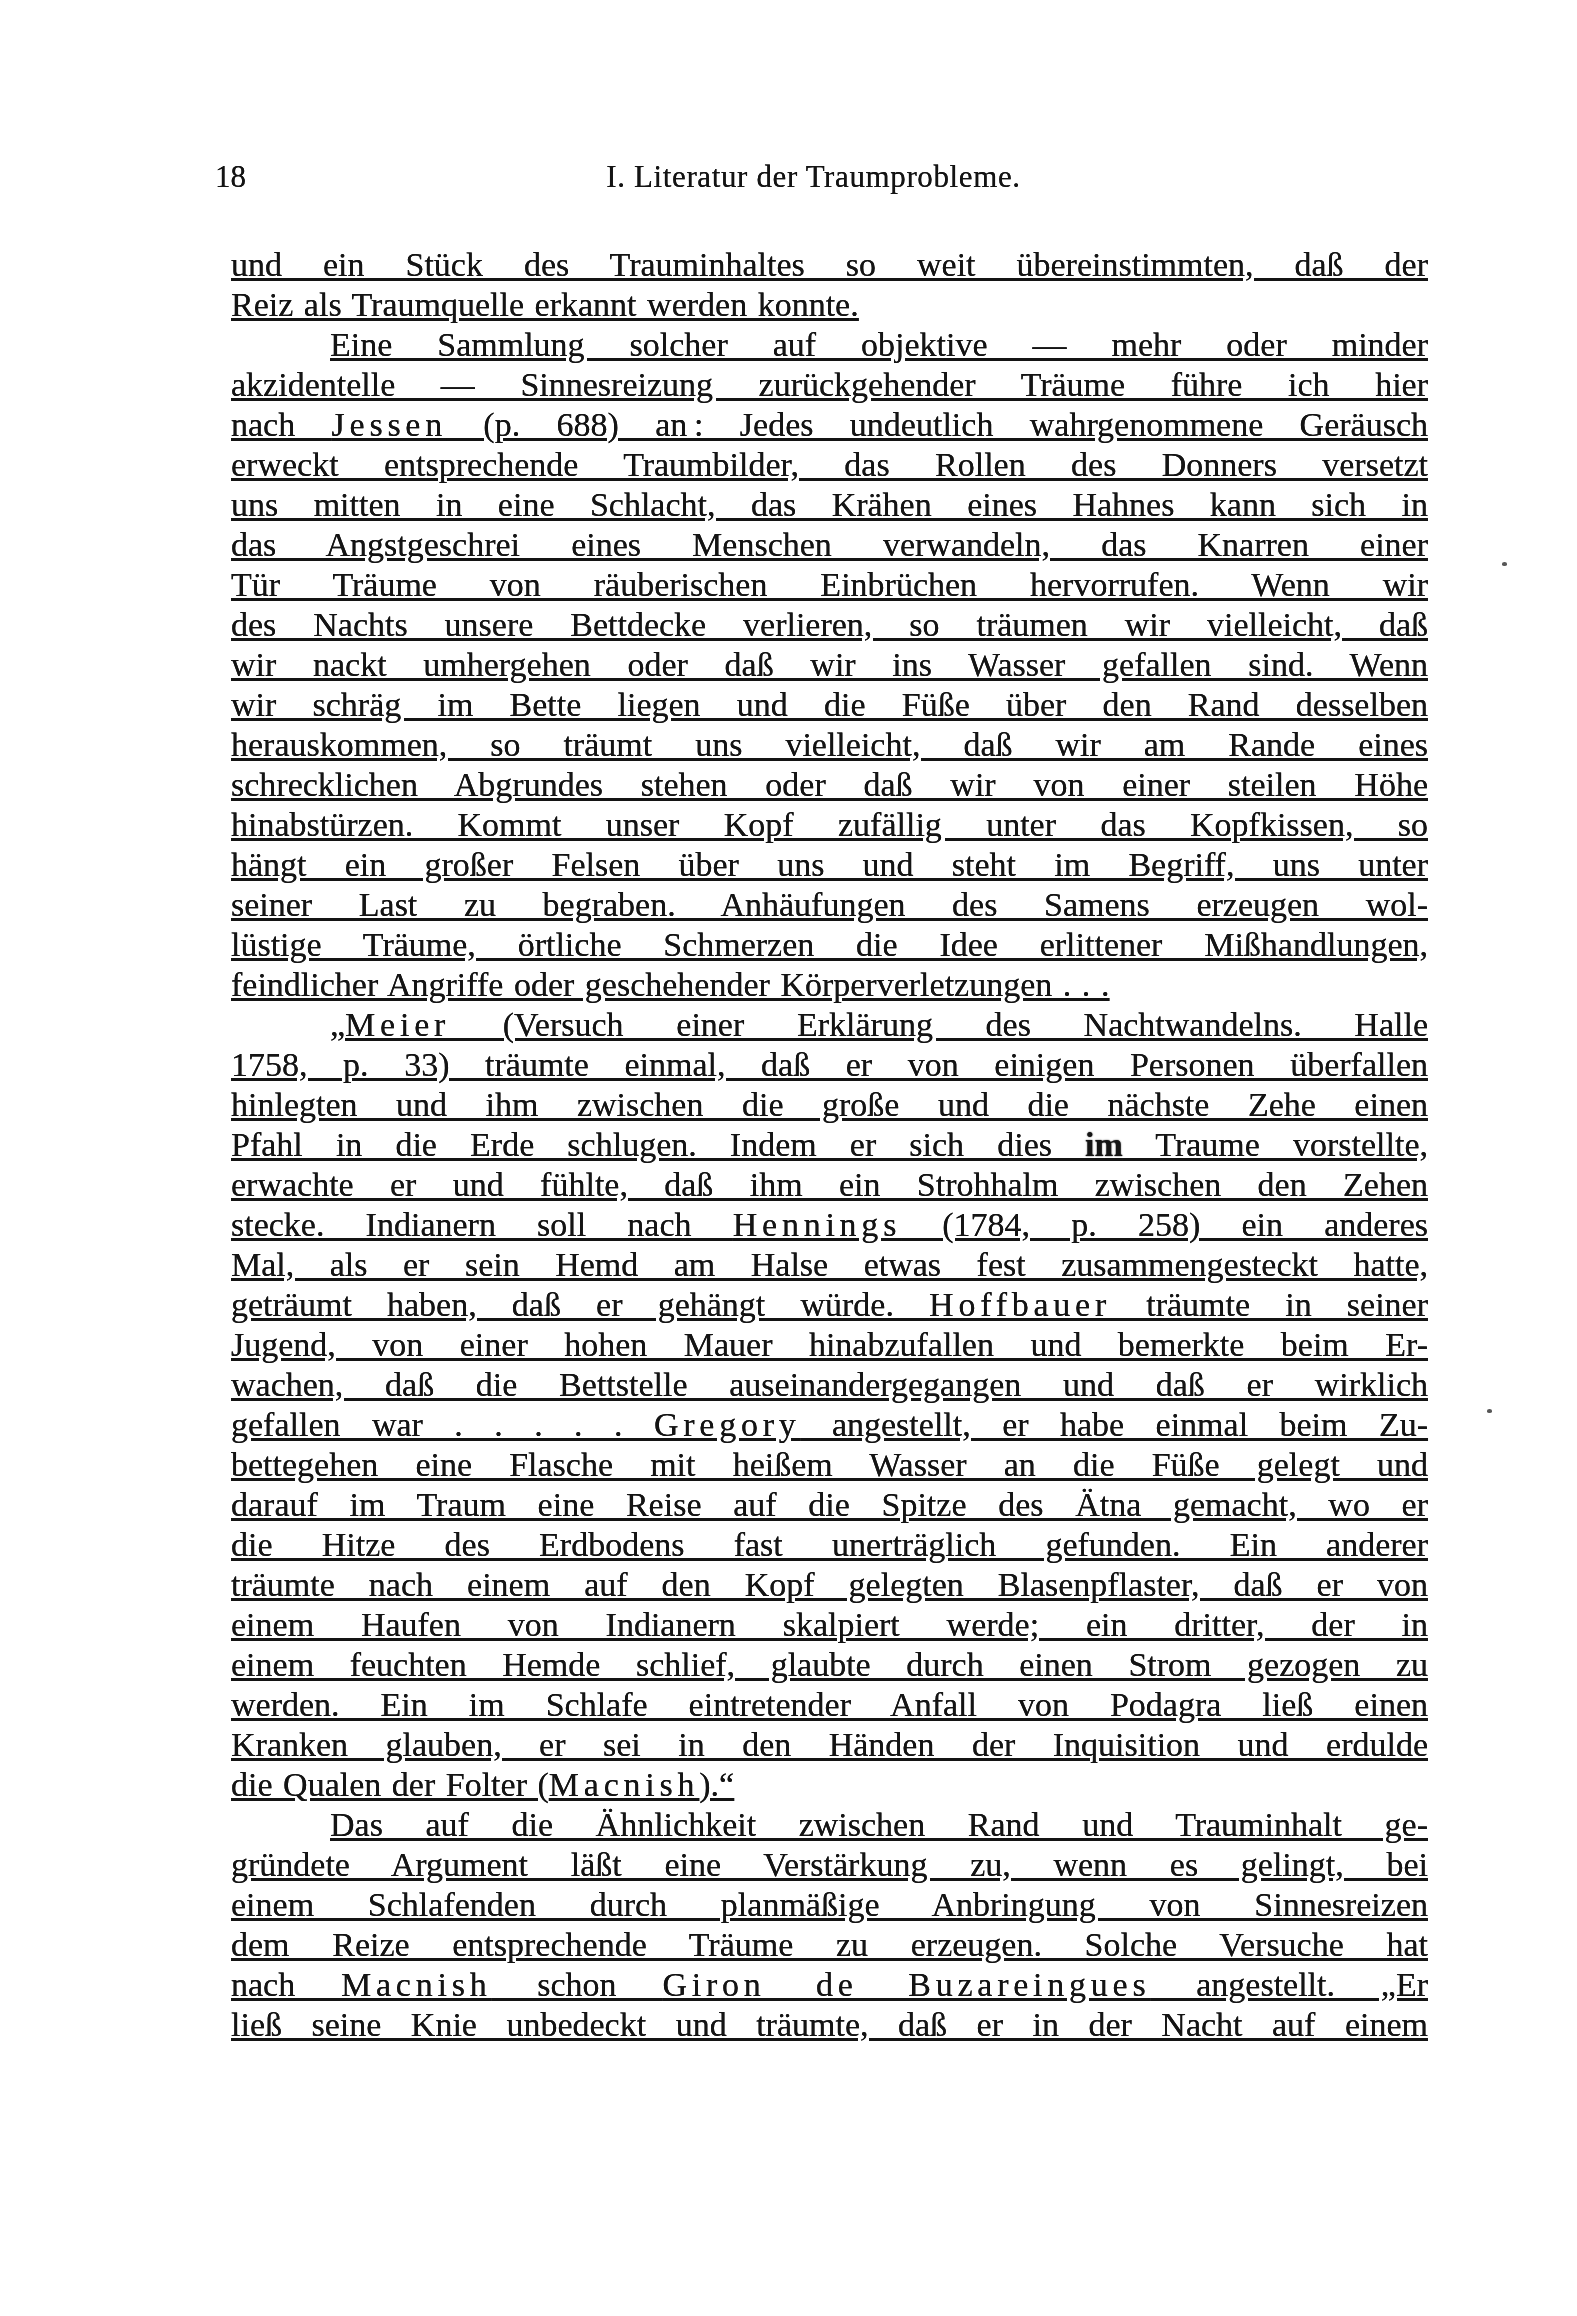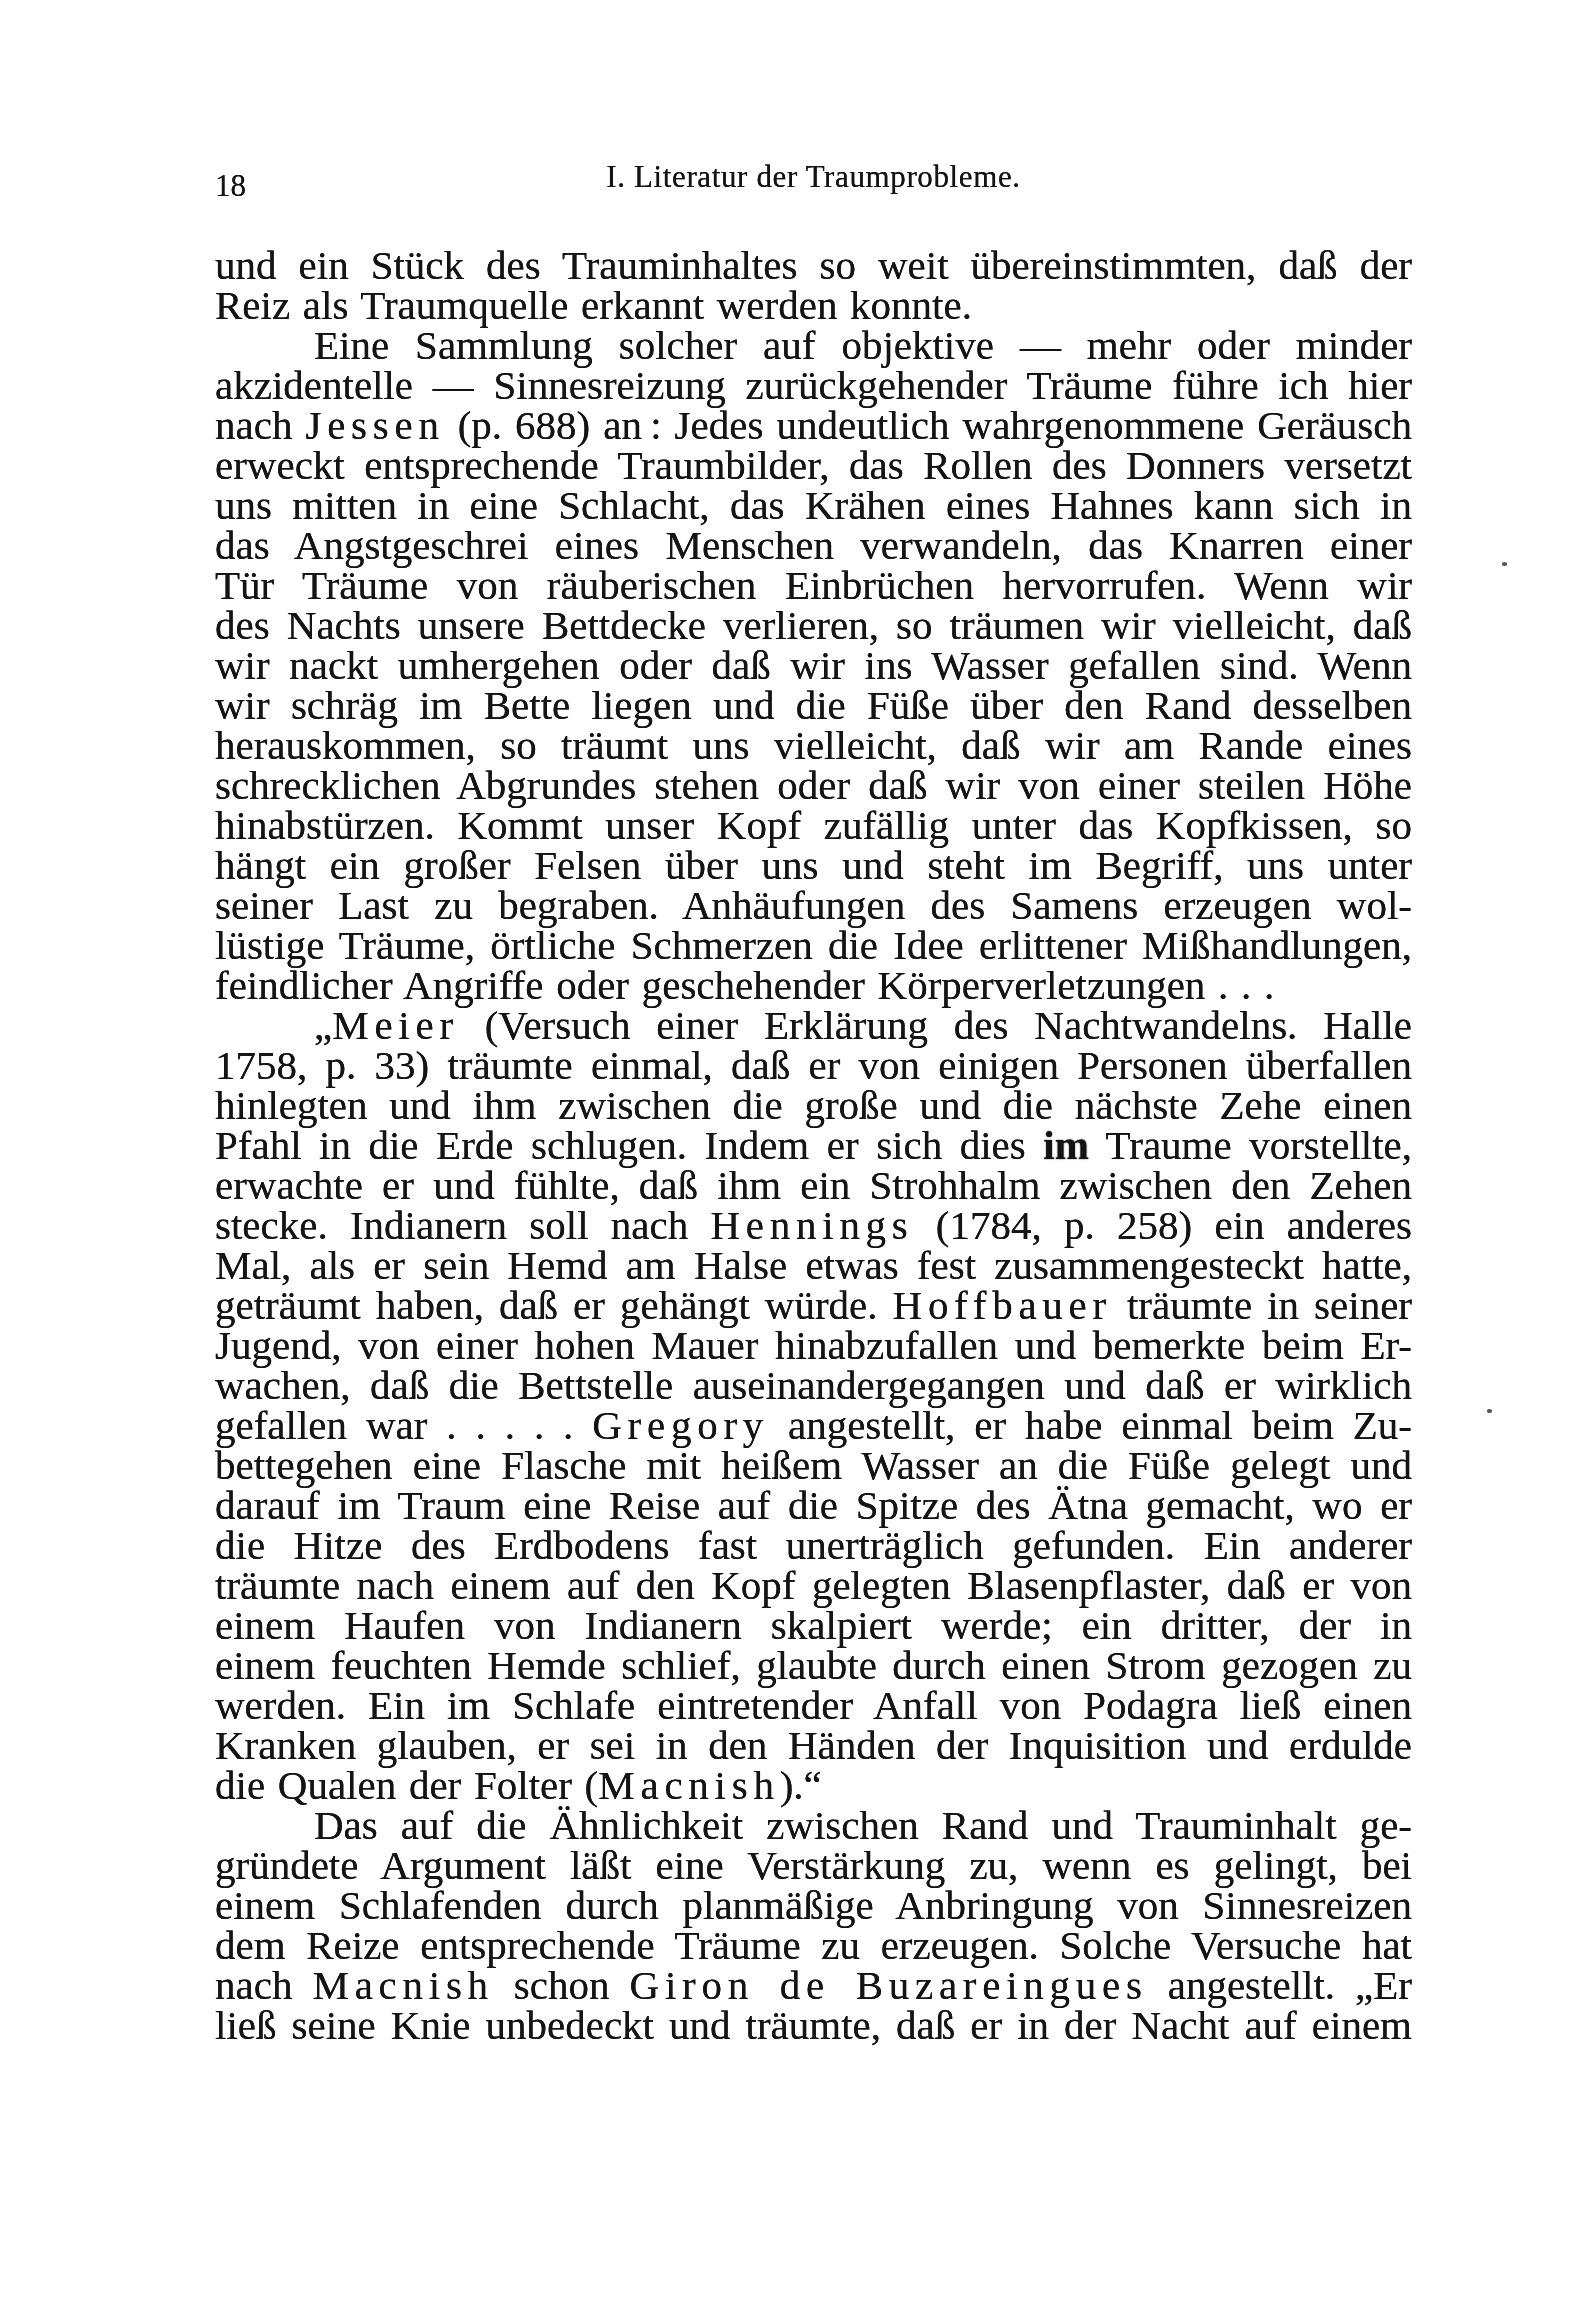--- a/index.html
+++ b/index.html
@@ -18,36 +18,37 @@
     left: 215px;
     width: 1197px;
     height: 40px;
     font-size: 31px;
     line-height: 40px;
     text-shadow: 0 0 0.5px currentColor;
   }
   .page-number {
     position: absolute;
     left: 0;
-    top: 9px;
+    top: 0;
   }
   .running-title {
     display: block;
     text-align: center;
     letter-spacing: 0.02em;
   }
   .text-block {
     position: absolute;
     top: 245px;
-    left: 215px;
+    left: 231px;
     width: 1197px;
-    font-size: 41px;
+    font-size: 34px;
     line-height: 40px;
     text-shadow: 0 0 0.5px currentColor;
     word-spacing: 0.06em;
+    text-decoration: underline;
   }
   .line {
     height: 40px;
     white-space: normal;
     text-align: justify;
     text-align-last: justify;
     text-justify: inter-word;
   }
   .line.end {
     text-align: left;

